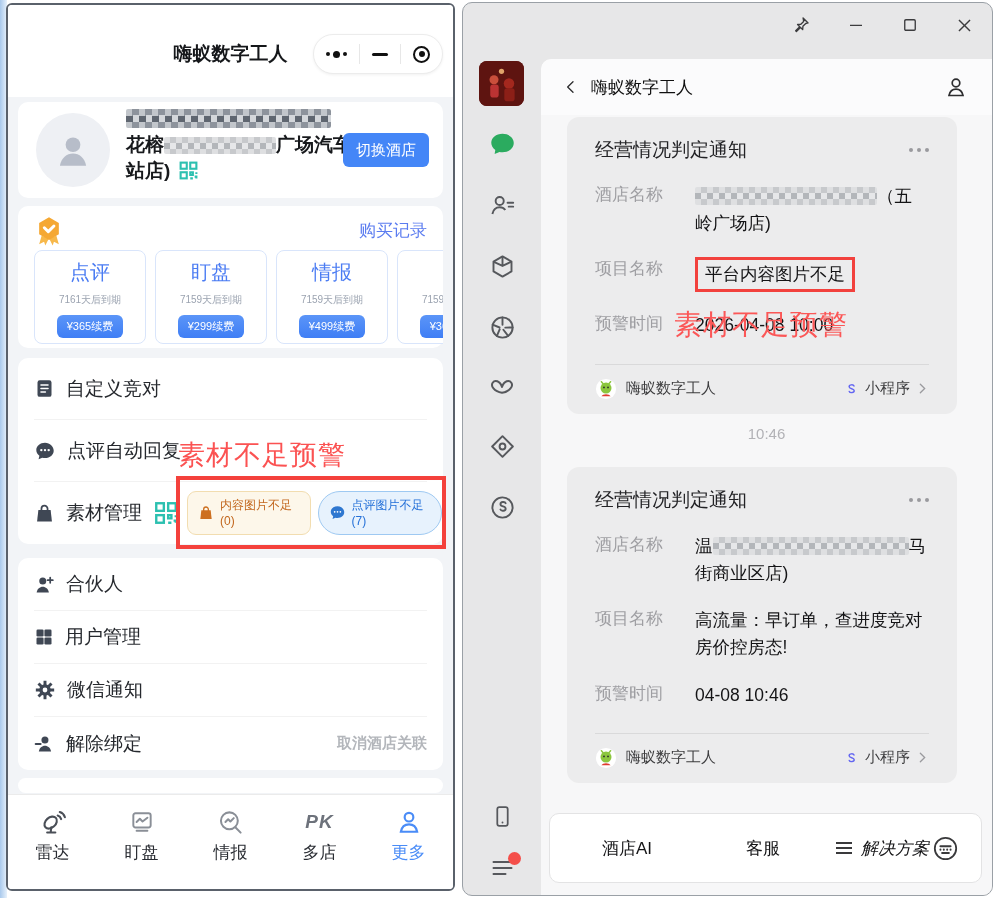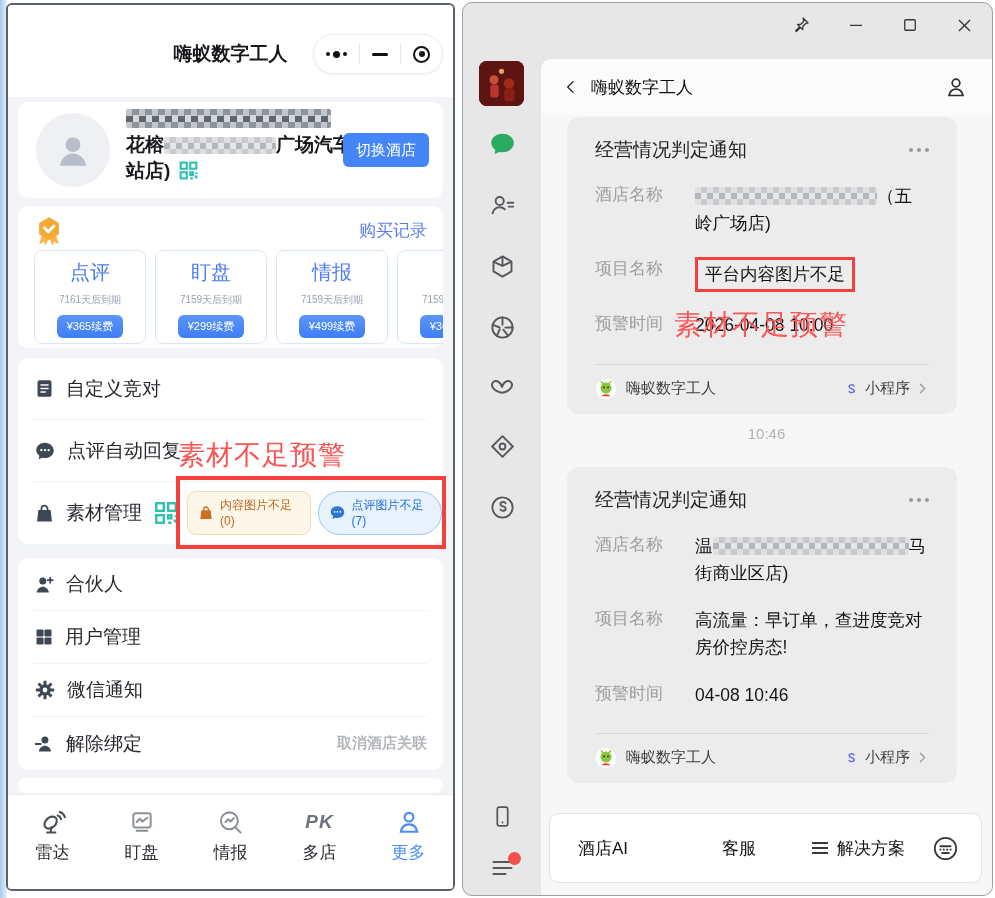--- a/index.html
+++ b/index.html
@@ -130,21 +130,21 @@
   .foot-link { margin-left:auto; display:flex; align-items:center; gap:6px; }
   .foot-link span { font-size:15px; color:#3c3c3e; }
   .annotation-r { position:absolute; left:133px; top:247px; font-size:28px;
     color:#fb5757; letter-spacing:1px; }
   .time-div { position:absolute; left:0; right:0; top:366px; text-align:center;
     font-size:15px; color:#b2b2b6; }
   .wx-bottombar { position:absolute; left:8px; right:10px; top:754px; height:70px;
     background:#fff; border:1px solid #e3e3e4; border-radius:10px; display:flex;
     align-items:center; }
   .wx-menu-item { font-size:17px; color:#141416; }
-  .wx-menu-group { display:flex; align-items:center; gap:9px; }
+  .wx-menu-group { display:flex; align-items:center; gap:9px;font-style:italic; }
   .hamb-s { display:flex; flex-direction:column; gap:3px; }
   .hamb-s i { display:block; width:16px; height:2px; background:#3a3a3c; }
 </style>
 </head>
 <body>
 
 <div class="canvas">
   <div class="blue-strip"></div>
 
   <div class="mini-window">
@@ -583,21 +583,21 @@
               </svg>
             <span>小程序</span>
             <svg width="13" height="13" viewBox="0 0 24 24" fill="none" stroke="#9a9a9e" stroke-width="2.4" stroke-linecap="round">
                 <path d="M8 4l8 8-8 8"></path>
               </svg>
           </span>
         </div>
       </div>
 
       <div class="wx-bottombar">
-        <span class="wx-menu-item" style="margin-left:28px;">酒店AI</span>
+        <span class="wx-menu-item" style="margin-left:52px;">酒店AI</span>
         <span class="wx-menu-item" style="margin-left:94px;">客服</span>
         <span class="wx-menu-group" style="margin-left:56px;">
           <span class="hamb-s">
               <i></i>
               <i></i>
               <i></i>
             </span>
           <span class="wx-menu-item">解决方案</span>
         </span>
         <span style="margin-left:auto;margin-right:22px;">

